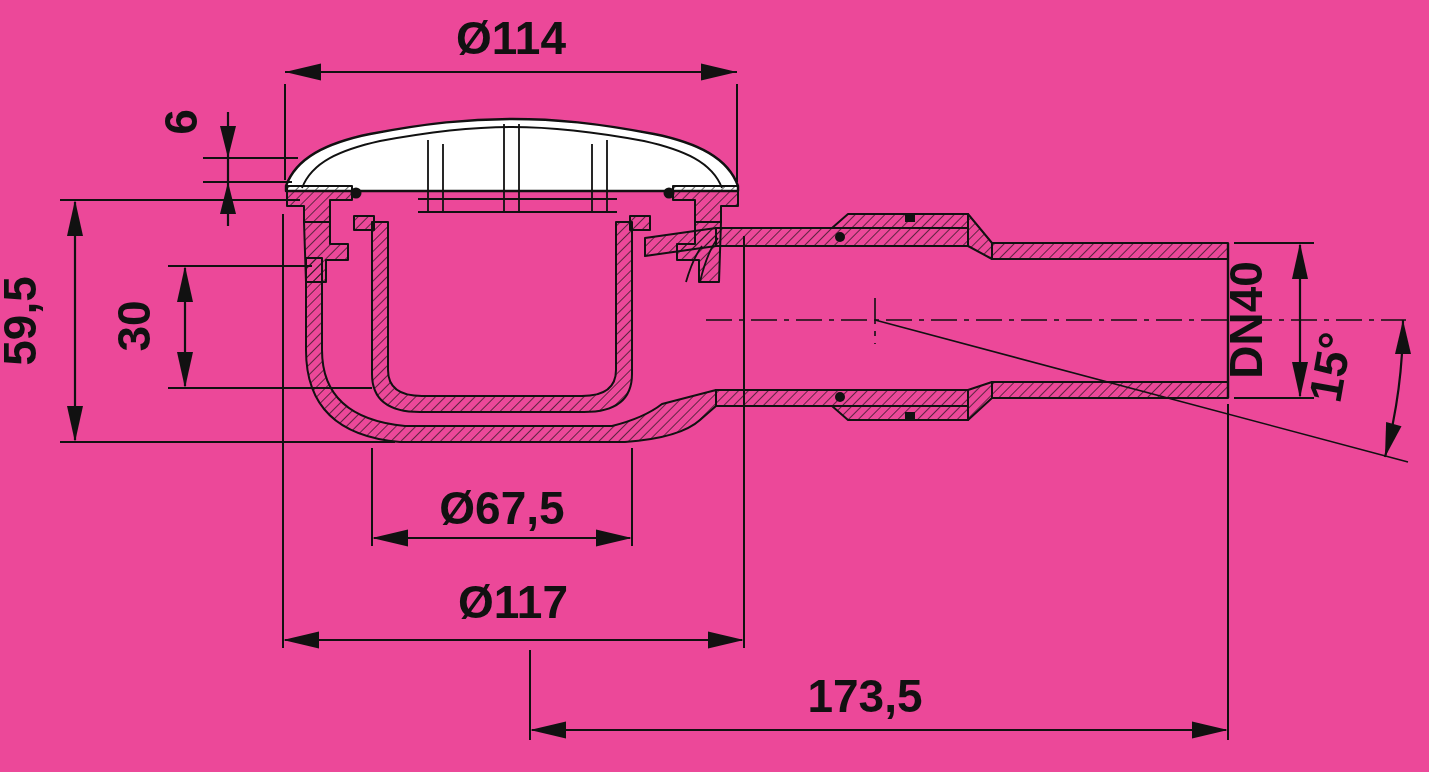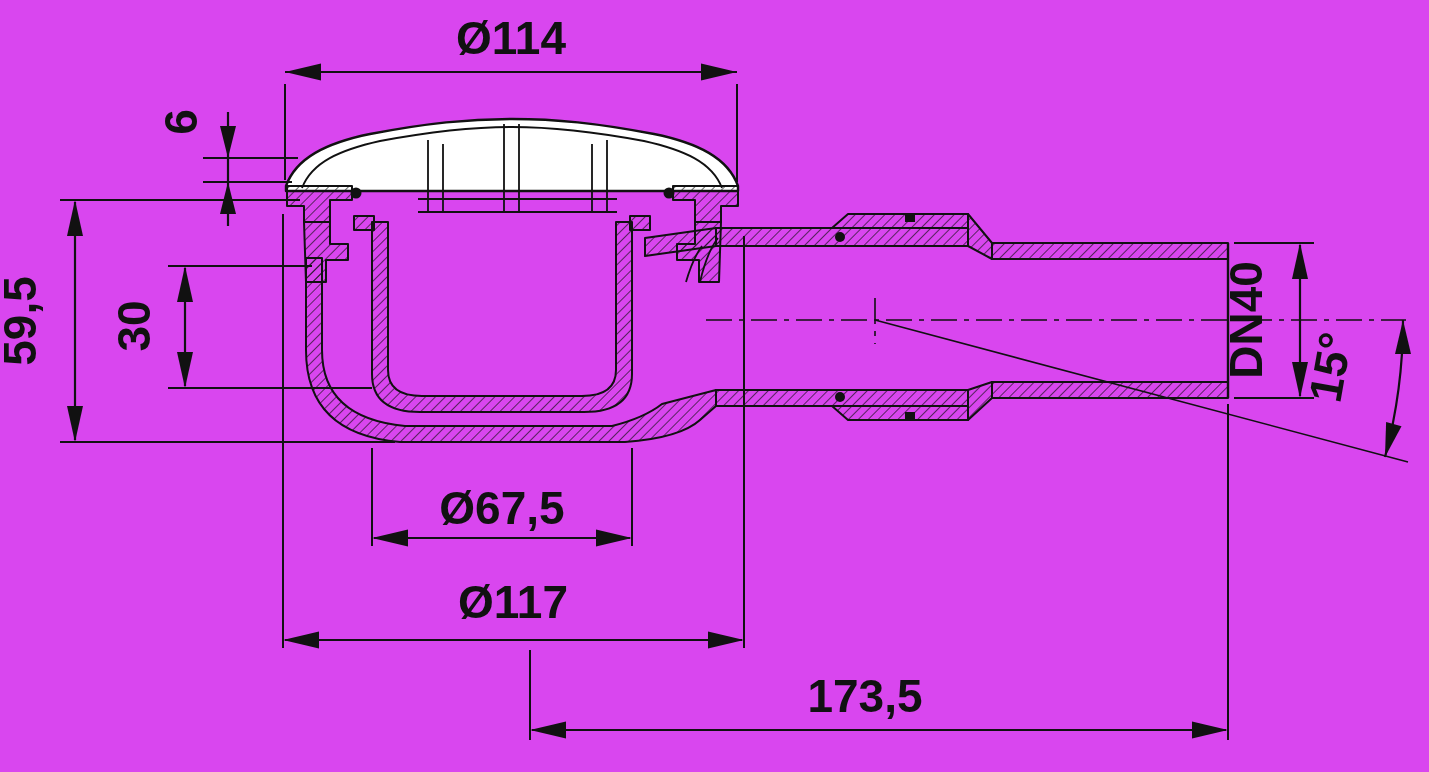--- a/index.html
+++ b/index.html
@@ -8,21 +8,21 @@
     background: #ffffff;
     width: 1429px;
     height: 772px;
     overflow: hidden;
     font-family: "Liberation Sans", sans-serif;
   }
   #stage {
     width: 1429px;
     height: 772px;
     position: relative;
-    background: #d946ef;
+    background: #ec4899;
   }
   svg { display: block; }
   .part       { fill: none; stroke: #111111; stroke-width: 2.4; stroke-linejoin: round; }
   .part-thin  { fill: none; stroke: #111111; stroke-width: 1.8; stroke-linejoin: round; }
   .hatched    { fill: url(#hatch); stroke: #111111; stroke-width: 2; stroke-linejoin: round; }
   .whitefill  { fill: #ffffff; stroke: #111111; stroke-width: 2.4; stroke-linejoin: round; }
   .solidbit   { fill: #111111; stroke: none; }
   .dimline    { fill: none; stroke: #111111; stroke-width: 2.2; }
   .extline    { fill: none; stroke: #111111; stroke-width: 2; }
   .arrow      { fill: #111111; stroke: none; }

